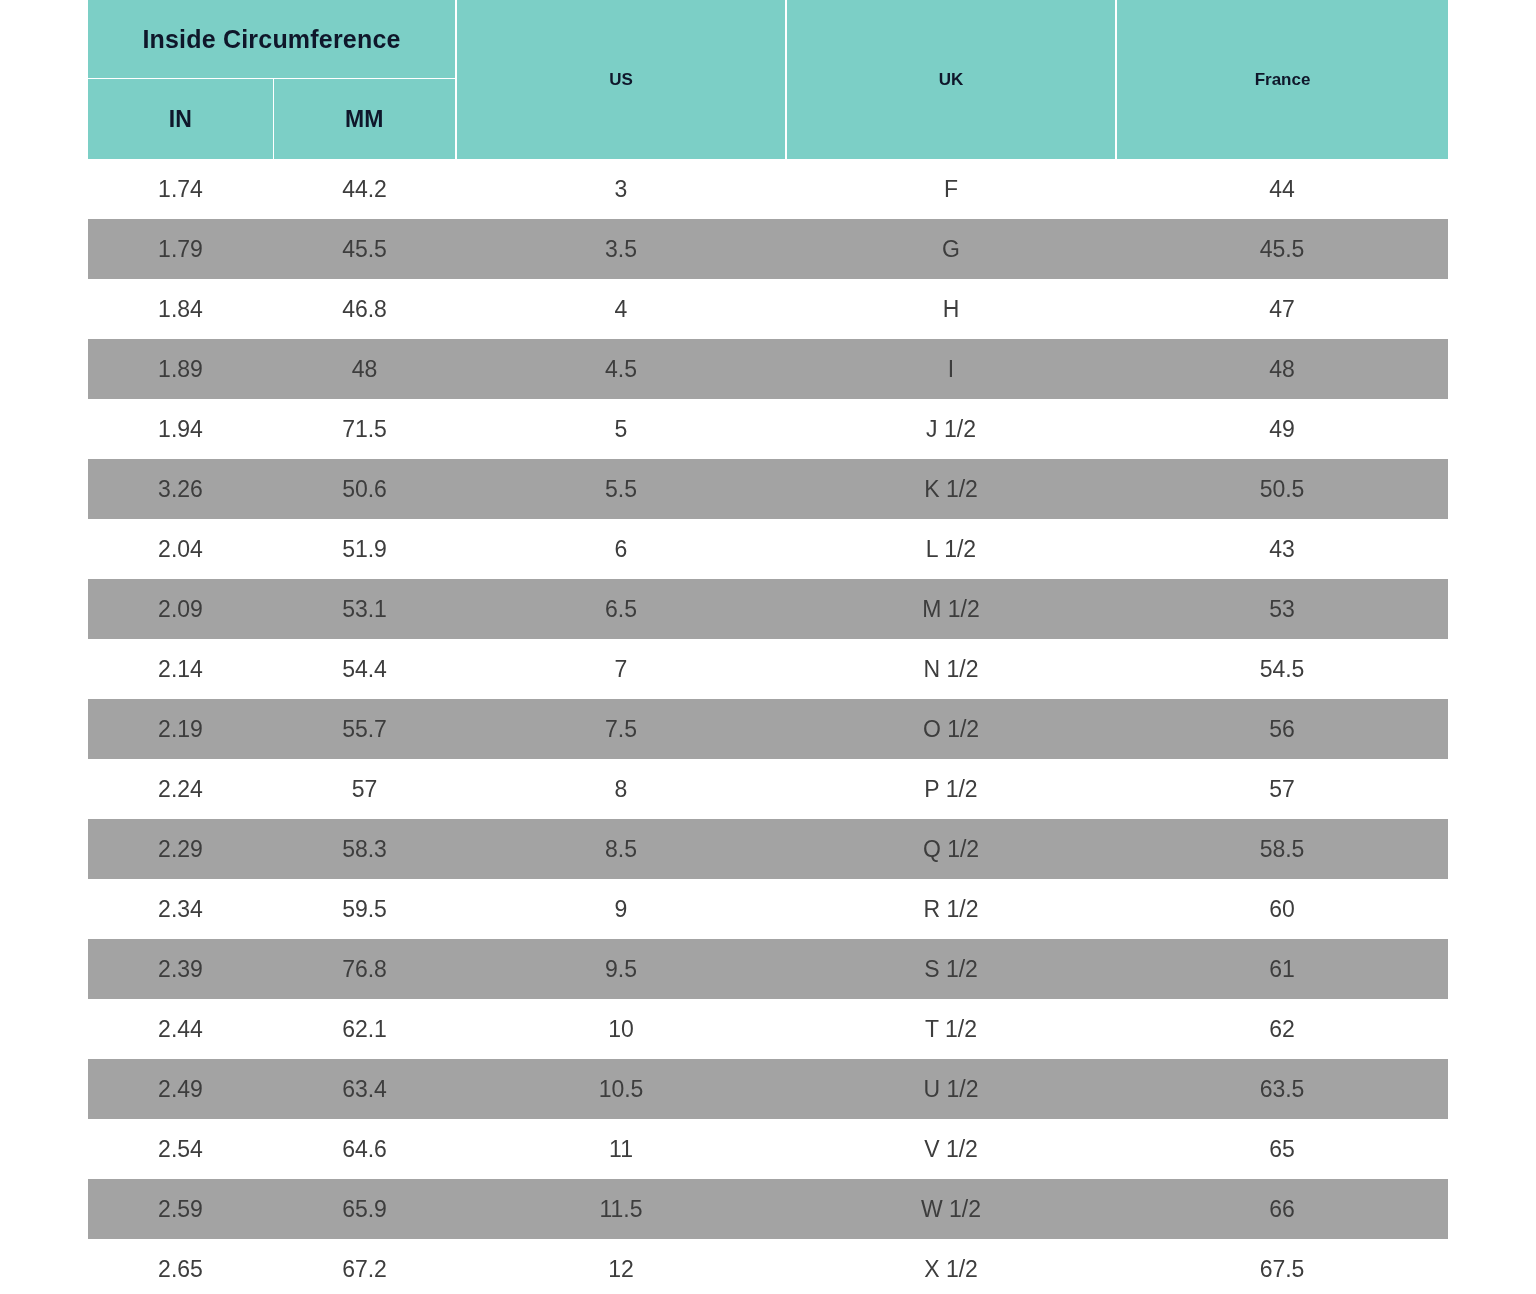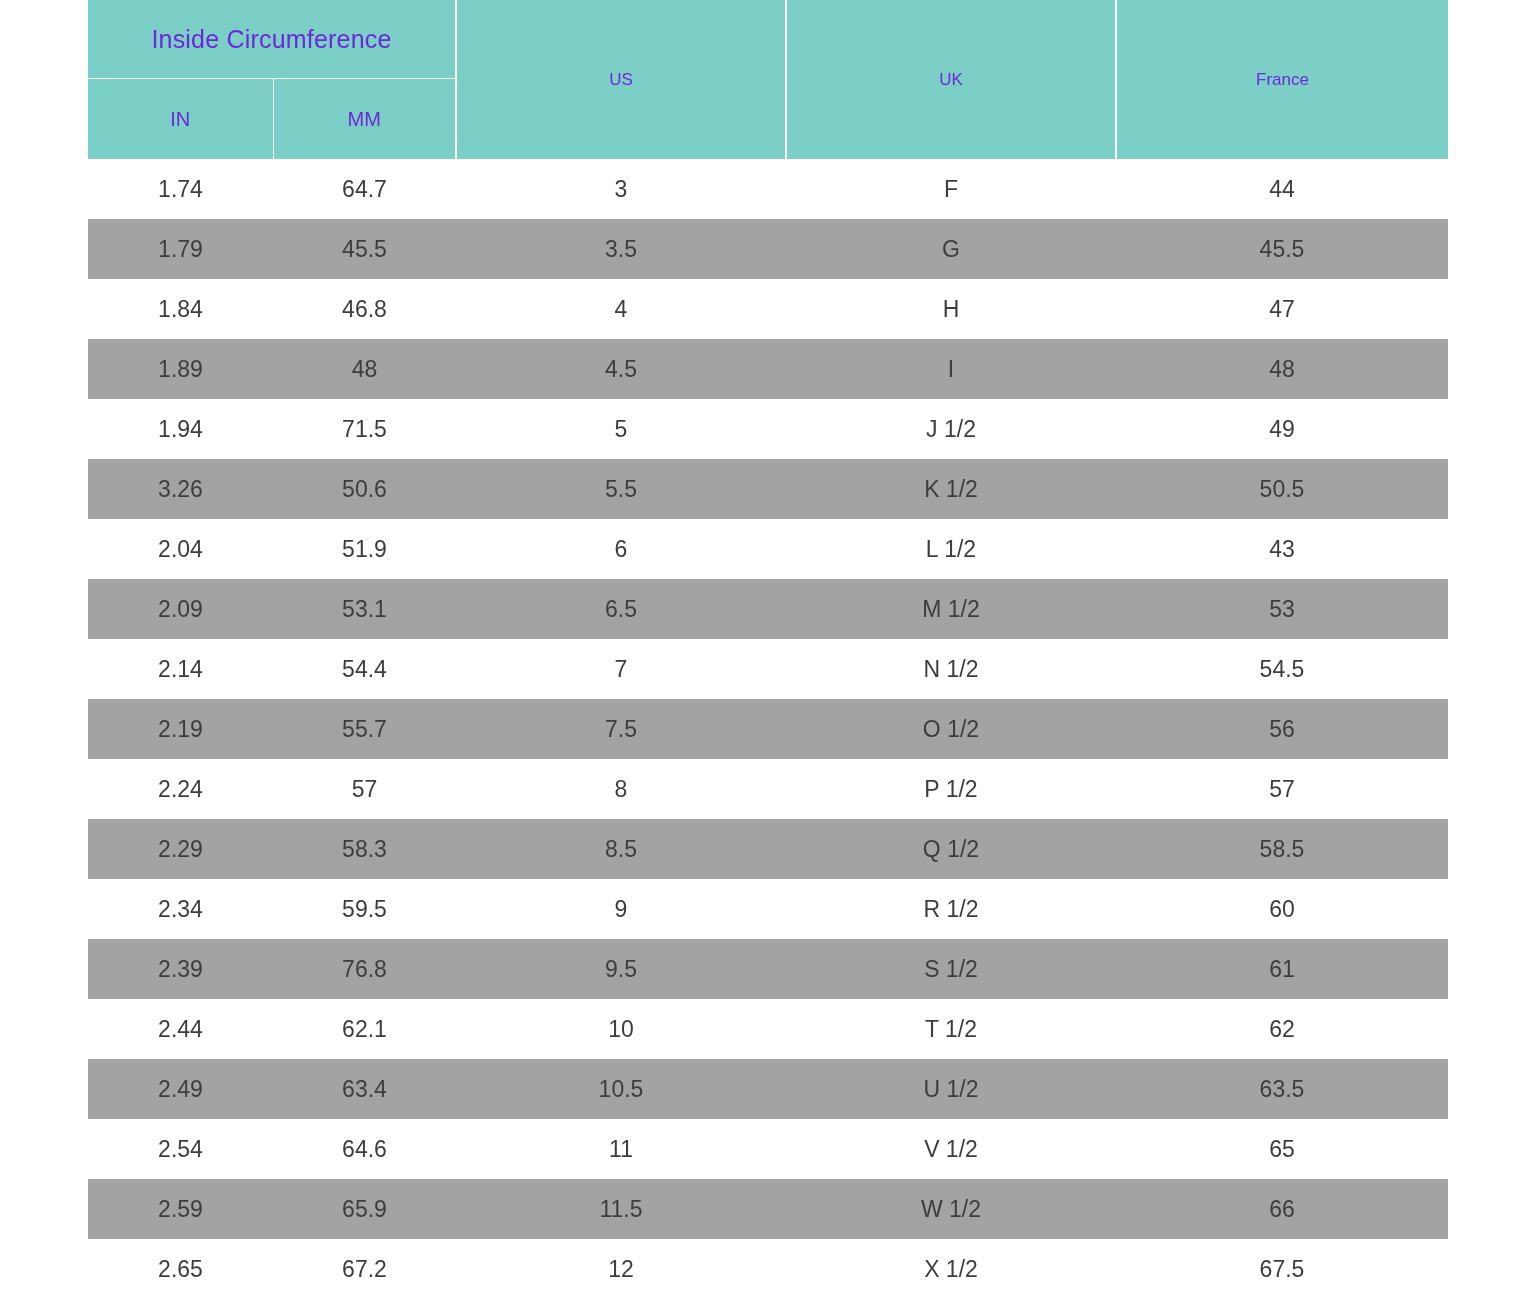--- a/index.html
+++ b/index.html
@@ -25,34 +25,34 @@
     margin-top: 0;
   }
   col.c-in     { width: 185px; }
   col.c-mm     { width: 183px; }
   col.c-us     { width: 330px; }
   col.c-uk     { width: 330px; }
   col.c-france { width: 332px; }
 
   thead th {
     background: #7ccfc6;
-    color: #6d28d9;
-    font-weight: 400;
+    color: #0f172a;
+    font-weight: 700;
     text-align: center;
     vertical-align: middle;
     padding: 0;
   }
   th.head-circ {
     font-size: 25px;
     height: 78px;
     border-bottom: 1px solid #ffffff;
     letter-spacing: 0.2px;
   }
   th.head-sub {
-    font-size: 20px;
+    font-size: 23px;
     height: 80px;
     margin-left: 16px;
   }
   th.head-sub.in-col {
     border-right: 1px solid #ffffff;
   }
   th.head-circ.circ-wrap {
     border-right: 0;
   }
   th.head-tall {
@@ -97,21 +97,21 @@
         <th class="head-tall" rowspan="2">France</th>
       </tr>
       <tr>
         <th class="head-sub in-col">IN</th>
         <th class="head-sub">MM</th>
       </tr>
     </thead>
     <tbody>
       <tr>
         <td>1.74</td>
-        <td>64.7</td>
+        <td>44.2</td>
         <td>3</td>
         <td>F</td>
         <td>44</td>
       </tr>
       <tr class="alt">
         <td>1.79</td>
         <td>45.5</td>
         <td>3.5</td>
         <td>G</td>
         <td>45.5</td>

